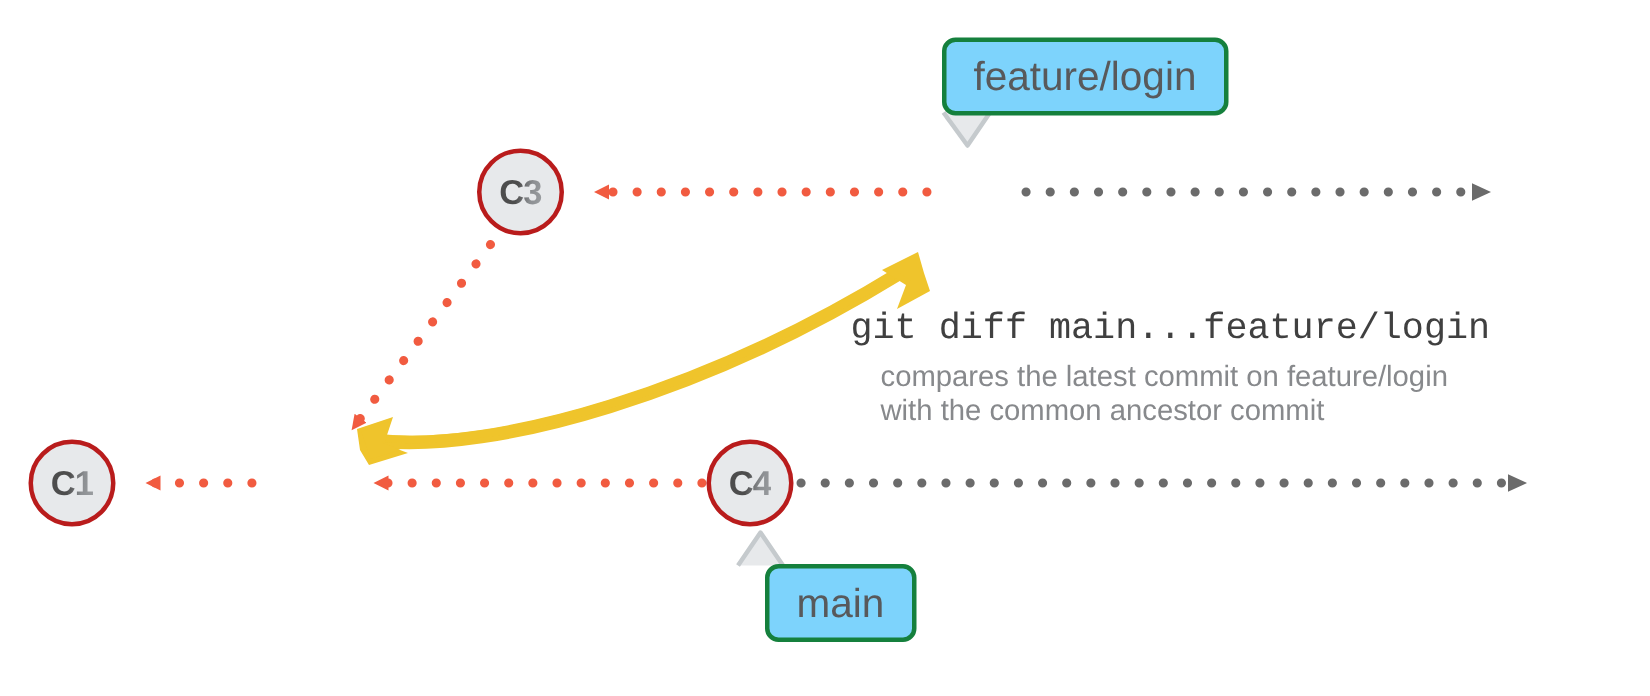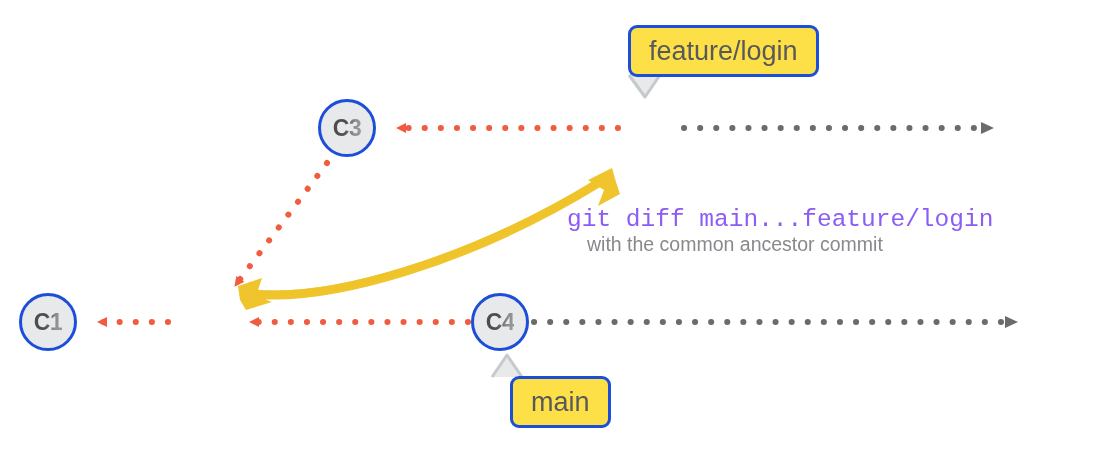--- a/index.html
+++ b/index.html
@@ -25,62 +25,62 @@
     left: 0; top: 0;
     width: 1100px;
     height: 464px;
   }
   .node {
     position: absolute;
     width: 58px;
     height: 58px;
     border-radius: 50%;
     background: #e7e9eb;
-    border: 3px solid #1d4ed8;
+    border: 3px solid #b91c1c;
     box-sizing: border-box;
     display: flex;
     align-items: center;
     justify-content: center;
   }
   .node-label {
     font-family: "Liberation Sans", sans-serif;
     font-weight: bold;
     font-size: 23px;
     letter-spacing: -0.5px;
     background: linear-gradient(100deg, #4d4d4d 0%, #4d4d4d 42%, #8c8f92 72%, #9b9ea1 100%);
     -webkit-background-clip: text;
     background-clip: text;
     color: transparent;
     -webkit-text-fill-color: transparent;
   }
   .bubble {
     position: absolute;
-    background: #fde047;
-    border: 3px solid #1d4ed8;
+    background: #7dd3fc;
+    border: 3px solid #15803d;
     border-radius: 9px;
     box-sizing: border-box;
     display: flex;
     align-items: center;
     justify-content: flex-end;
     padding: 0 18px;
   }
   .bubble-text {
     font-family: "Liberation Sans", sans-serif;
     font-size: 27px;
     color: #58595b;
     white-space: nowrap;
     line-height: 1;
   }
   .annotation {
     position: absolute;
   }
   .annot-cmd {
     font-family: "Liberation Mono", "DejaVu Sans Mono", monospace;
     font-size: 24.5px;
-    color: #8b5cf6;
+    color: #404040;
     white-space: nowrap;
     line-height: 1;
     letter-spacing: 0px;
   }
   .annot-desc {
     font-family: "Liberation Sans", sans-serif;
     font-size: 19.5px;
     color: #87898c;
     white-space: nowrap;
     line-height: 23px;
@@ -162,16 +162,17 @@
   <div class="bubble" style="left:628px; top:25px; height:52px;">
     <span class="bubble-text">feature/login</span>
   </div>
 
   <div class="bubble" style="left:472px; top:376px; height:52px;margin-left:38px;">
     <span class="bubble-text">main</span>
   </div>
 
   <div class="annotation" style="left:567px; top:208px;">
     <div class="annot-cmd">git diff main...feature/login</div>
+    <div class="annot-desc">compares the latest commit on feature/login</div>
     <div class="annot-desc" style="margin-top:0;">with the common ancestor commit</div>
   </div>
 
 </div>
 
 </body></html>

